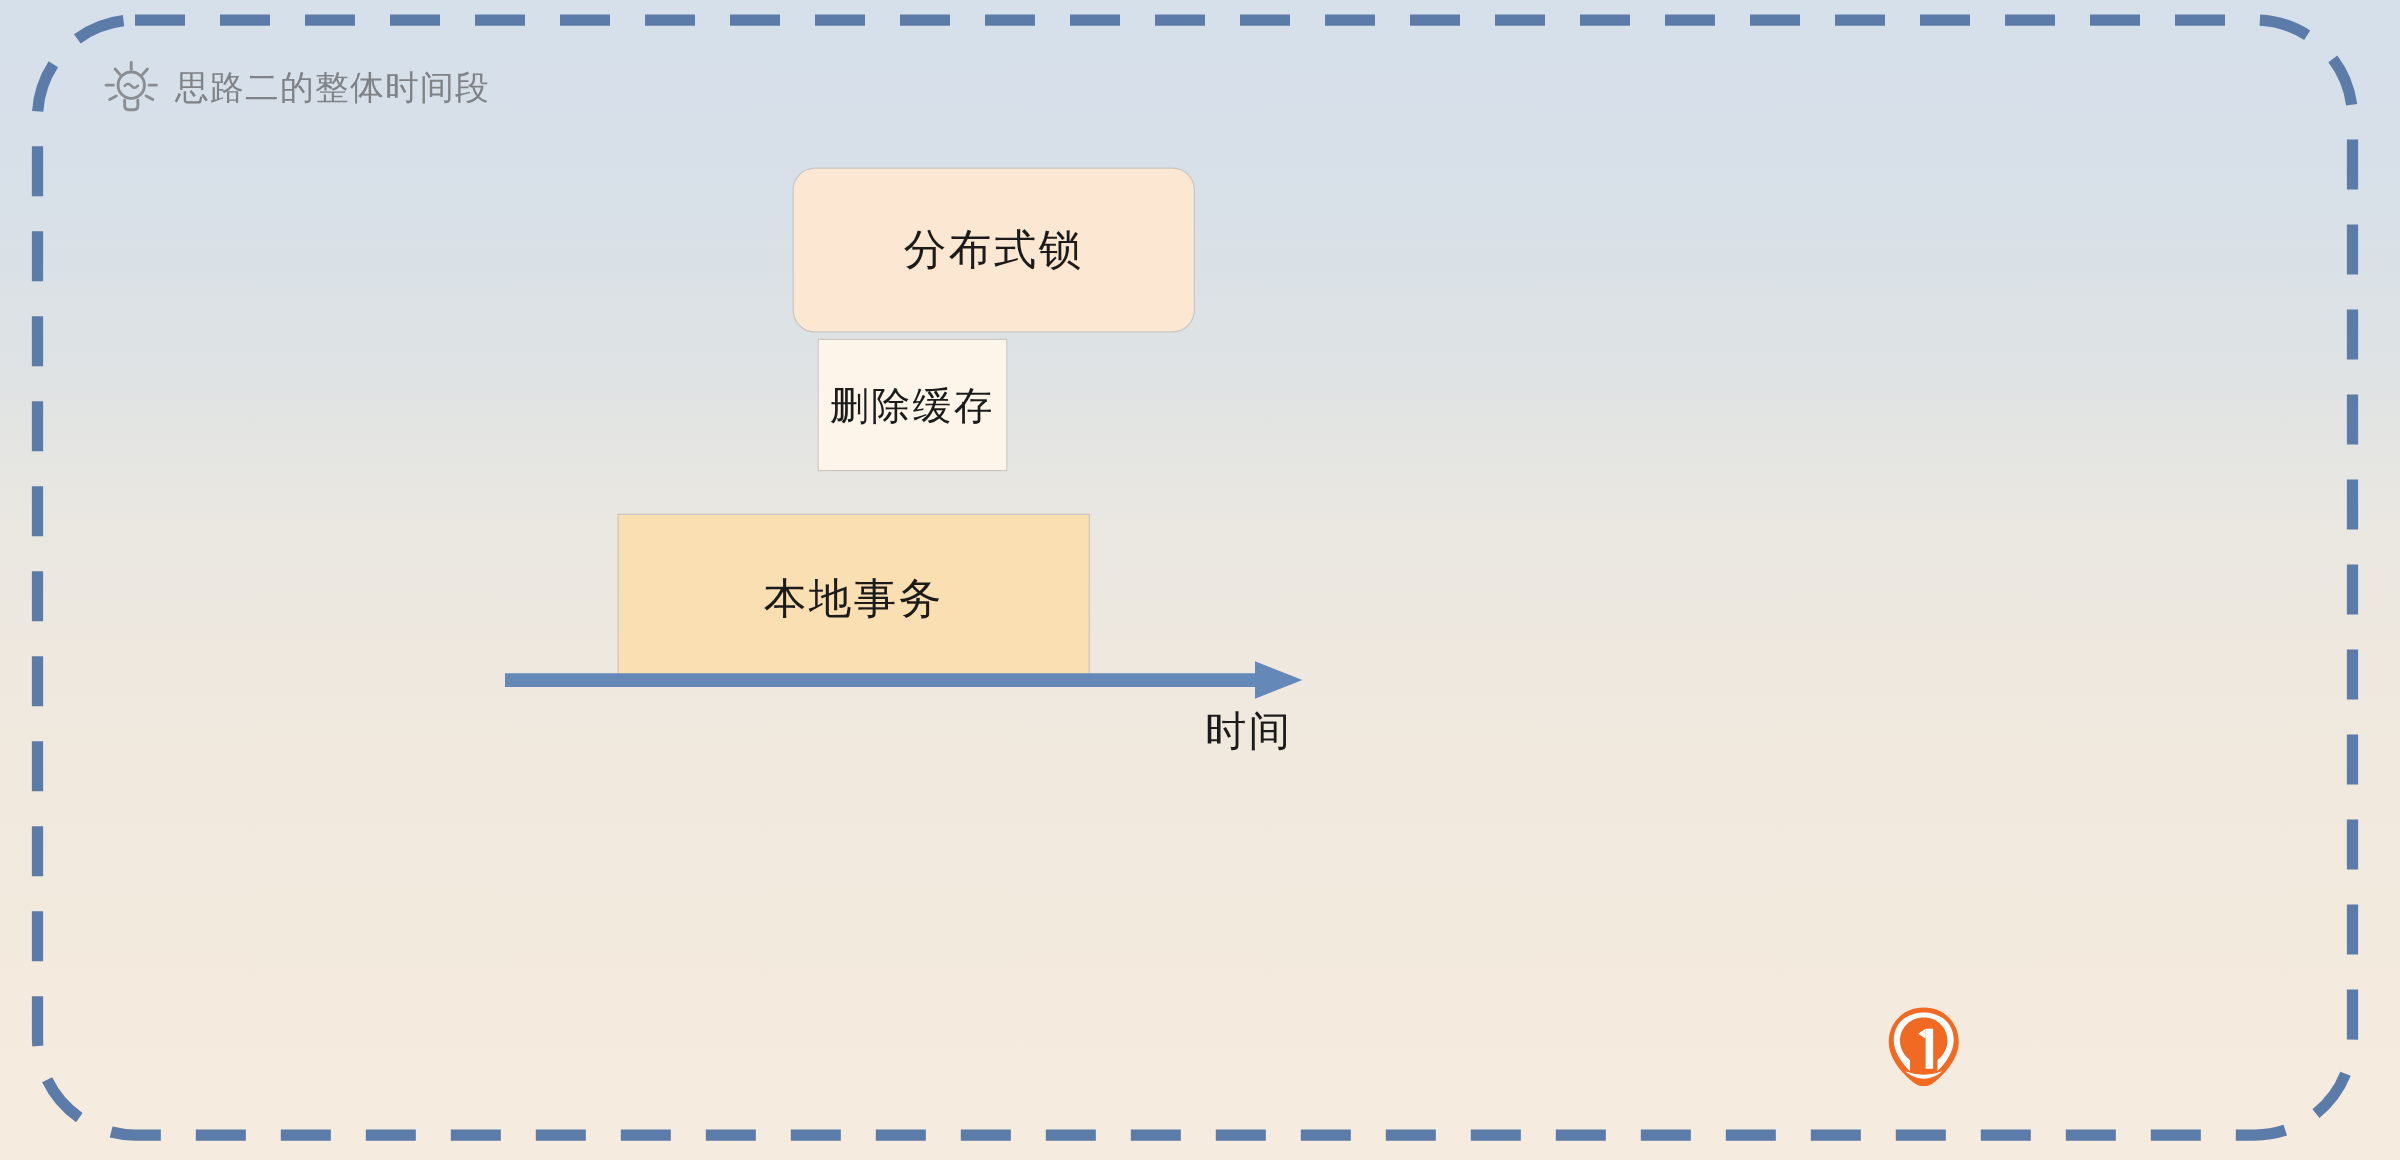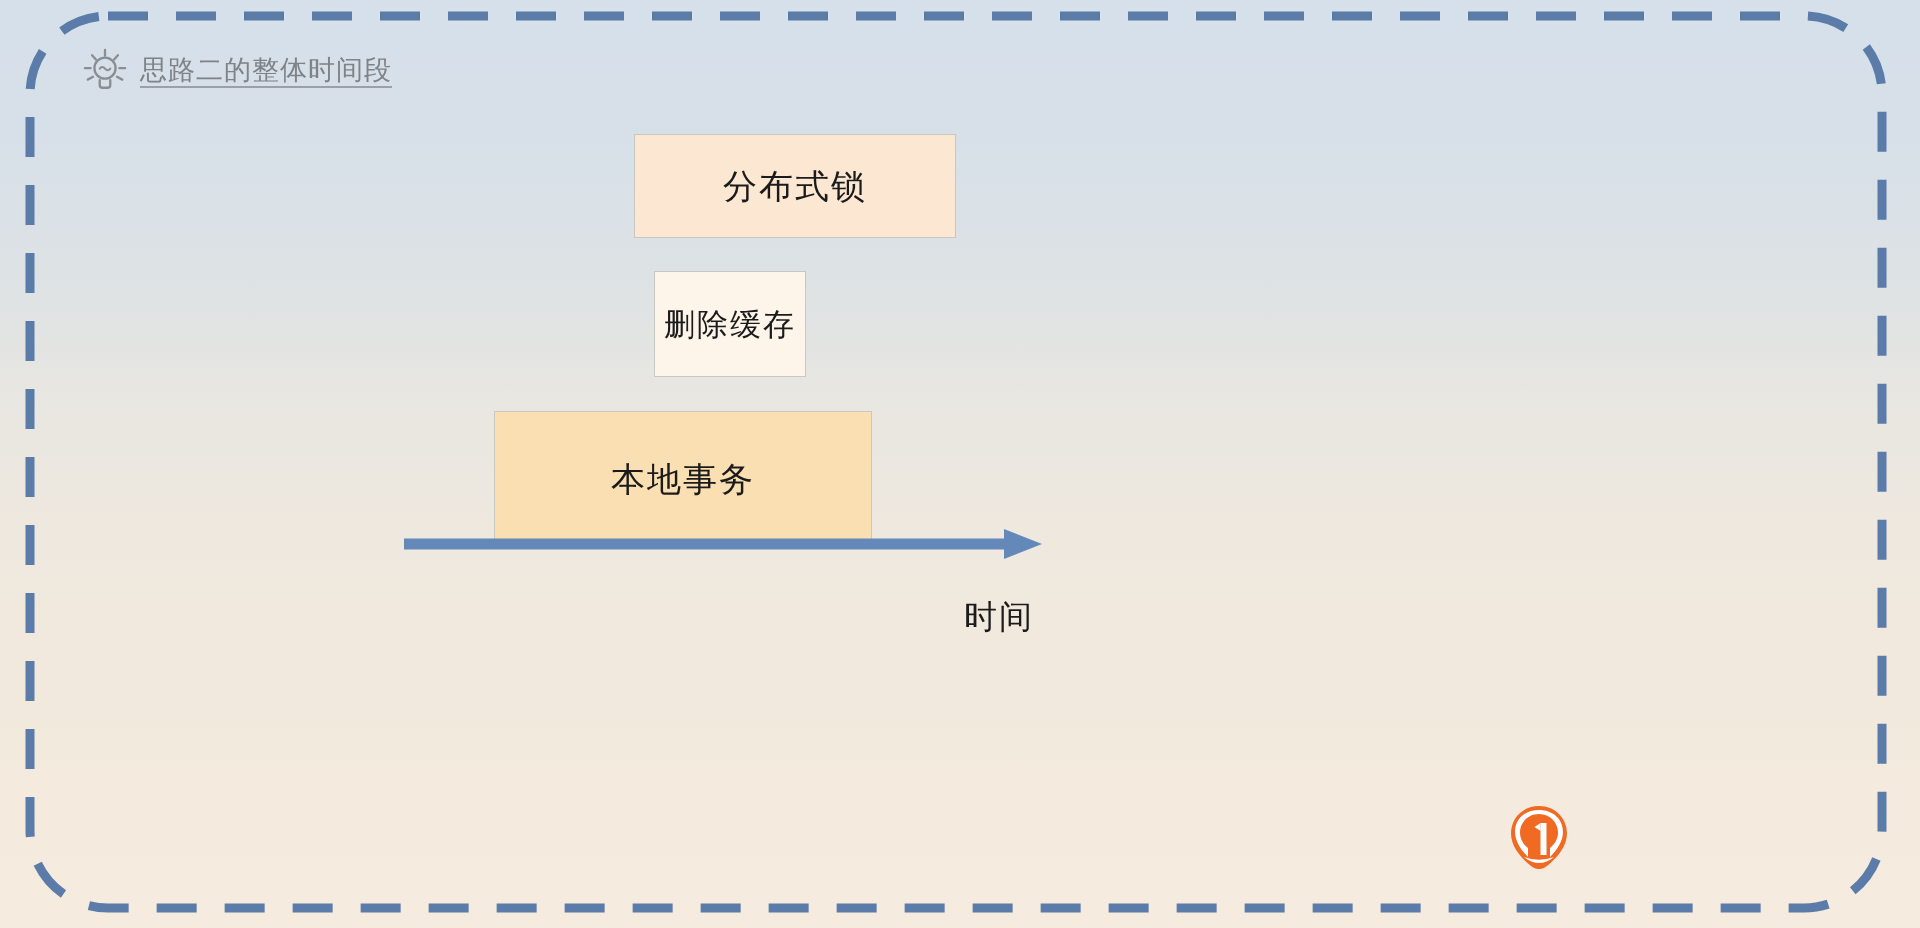--- a/index.html
+++ b/index.html
@@ -60,21 +60,20 @@
   #bulb-icon {
     width: 46px;
     height: 46px;
     flex: 0 0 auto;
     display: block;
   }
   #header-title {
     font-size: 27px;
     color: #7f8286;
     letter-spacing: 1px;
-    text-decoration: underline;
     text-underline-offset: 7px;
     text-decoration-thickness: 1.5px;
     text-decoration-color: #9aa0a6;
     white-space: nowrap;
     line-height: 1;
     padding-bottom: 2px;
   }
 
   
   .timeline-box {
@@ -87,22 +86,23 @@
     color: #1b1b1b;
     font-size: 34px;
     letter-spacing: 2px;
     line-height: 1;
   }
 
   #box-distributed-lock {
     left: 634px;
     top: 134px;
     width: 322px;
-    height: 104px;
+    height: 132px;
     background: #fce8d2;
+    border-radius: 18px;
   }
   #box-delete-cache {
     left: 654px;
     top: 271px;
     width: 152px;
     height: 106px;
     background: #fdf4ea;
     font-size: 31px;
   }
   #box-local-transaction {
@@ -123,21 +123,21 @@
   }
   #time-axis svg {
     display: block;
     width: 100%;
     height: 100%;
     overflow: visible;
   }
   #time-axis-label {
     position: absolute;
     left: 964px;
-    top: 600px;
+    top: 568px;
     font-size: 33px;
     color: #1b1b1b;
     letter-spacing: 2px;
     line-height: 1;
     white-space: nowrap;
   }
 
   
   #brand-watermark {
     position: absolute;

